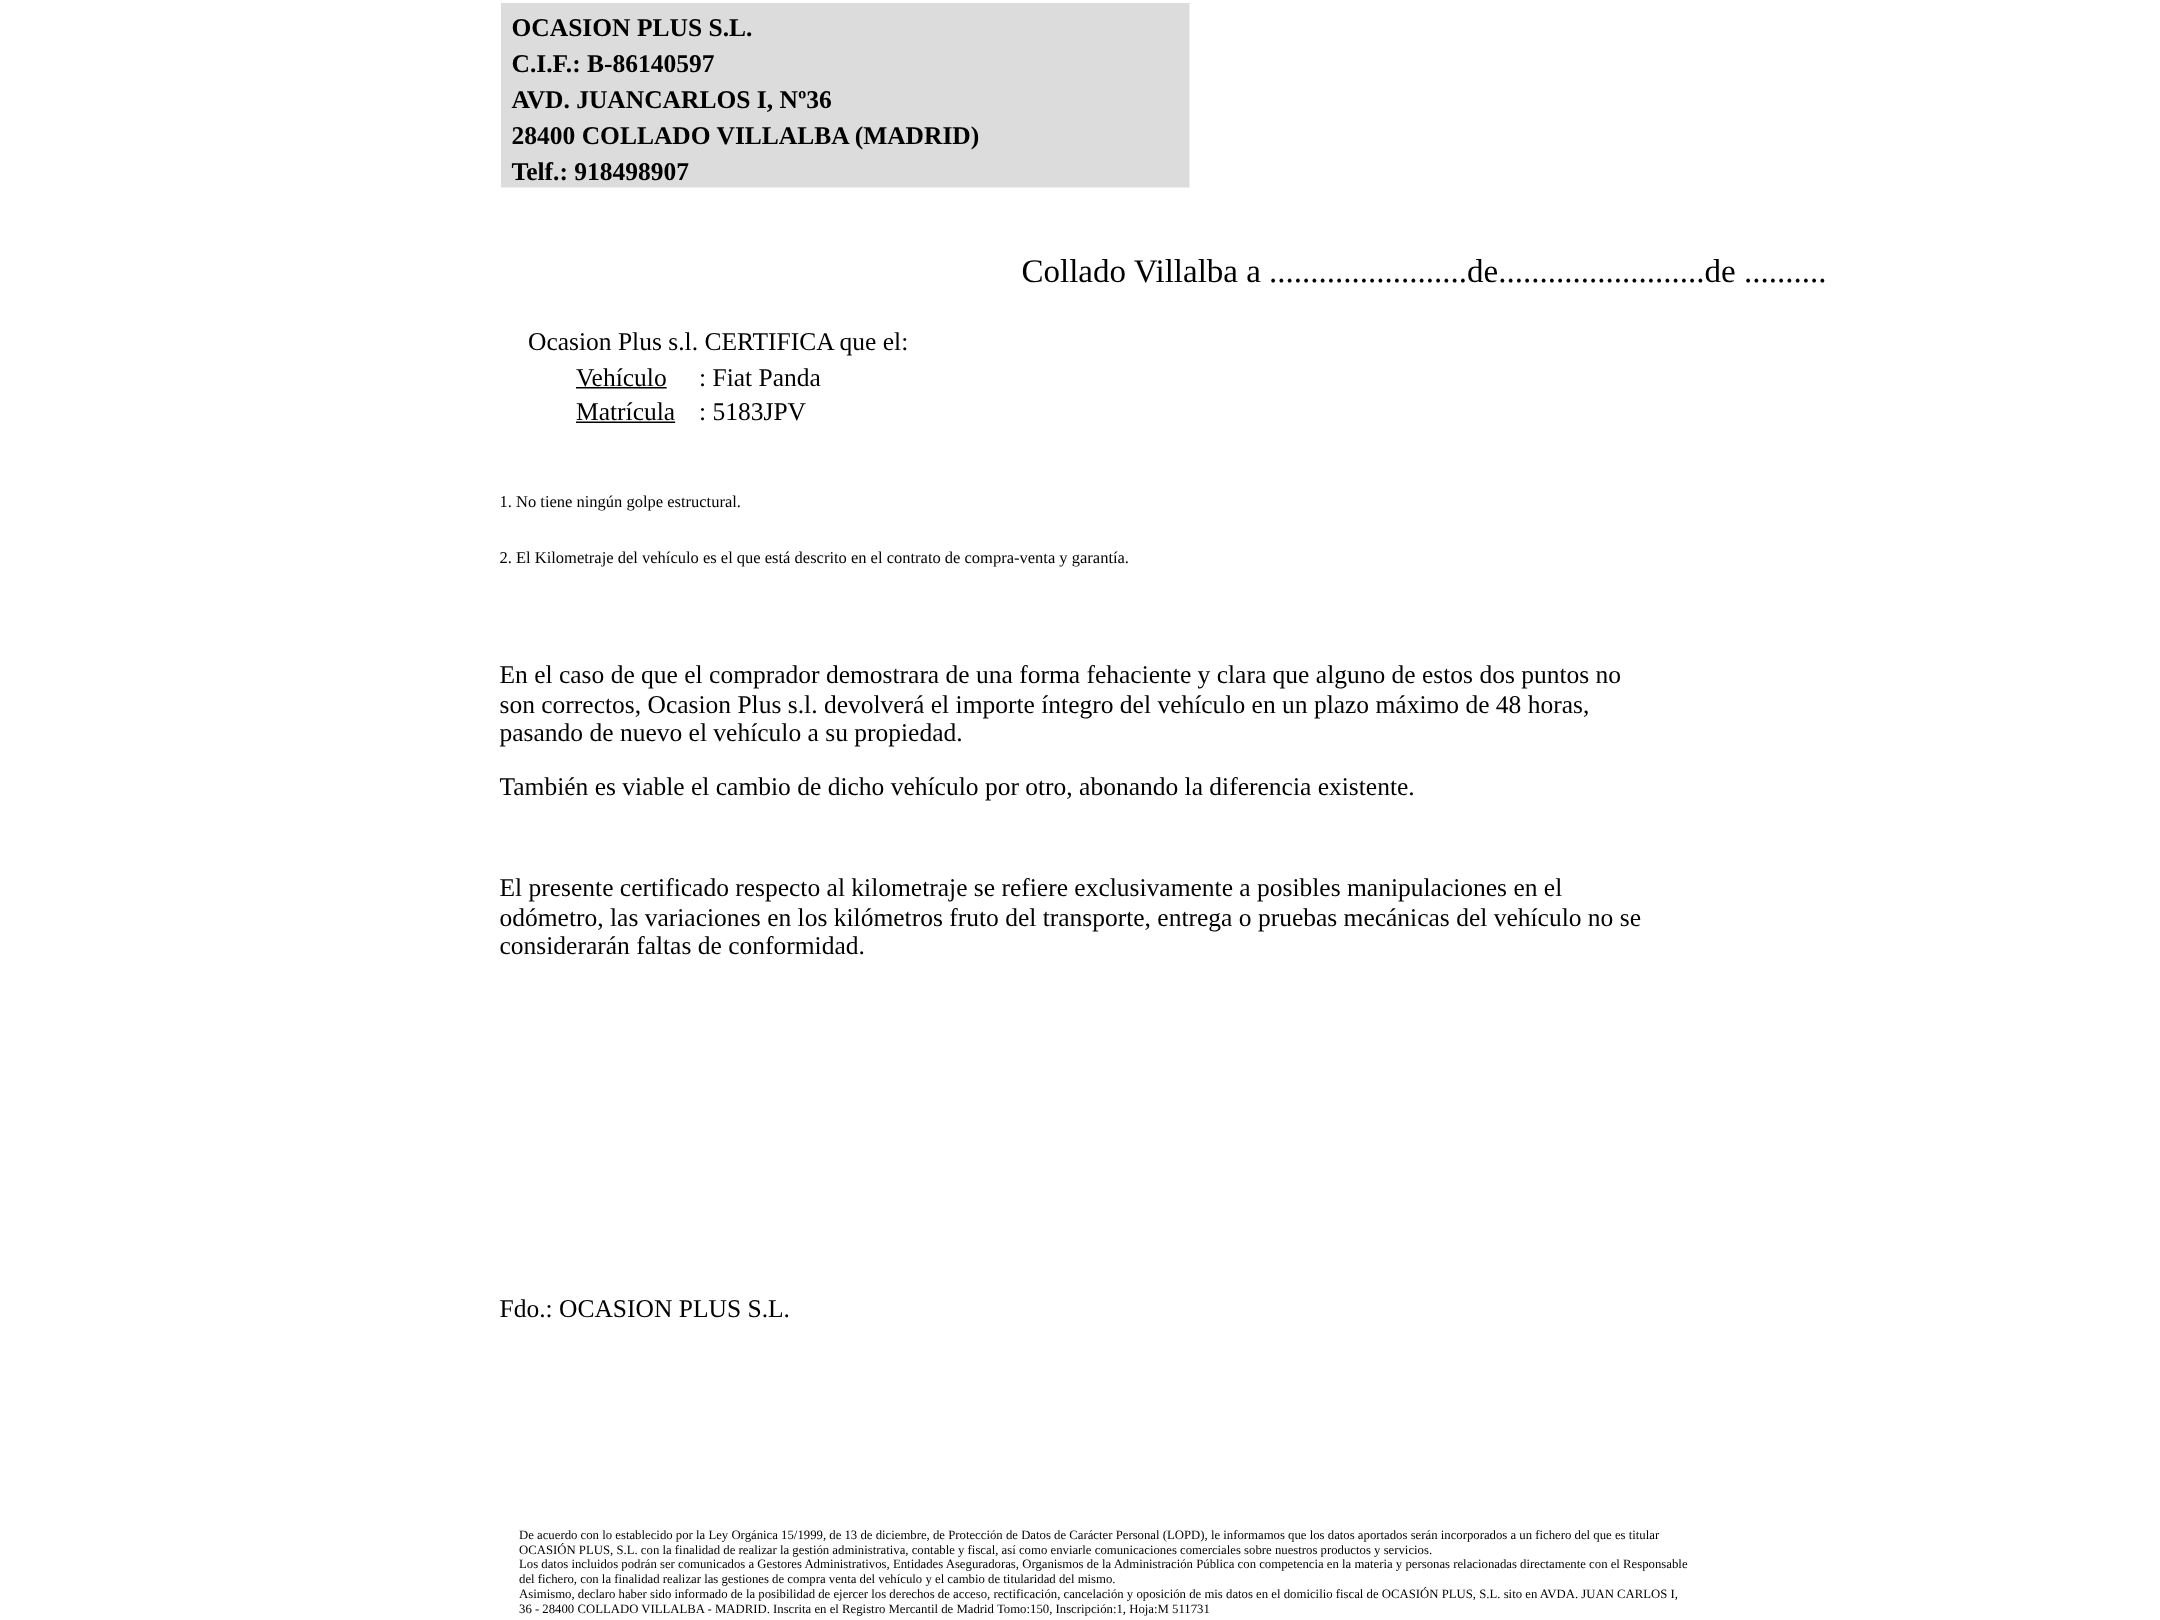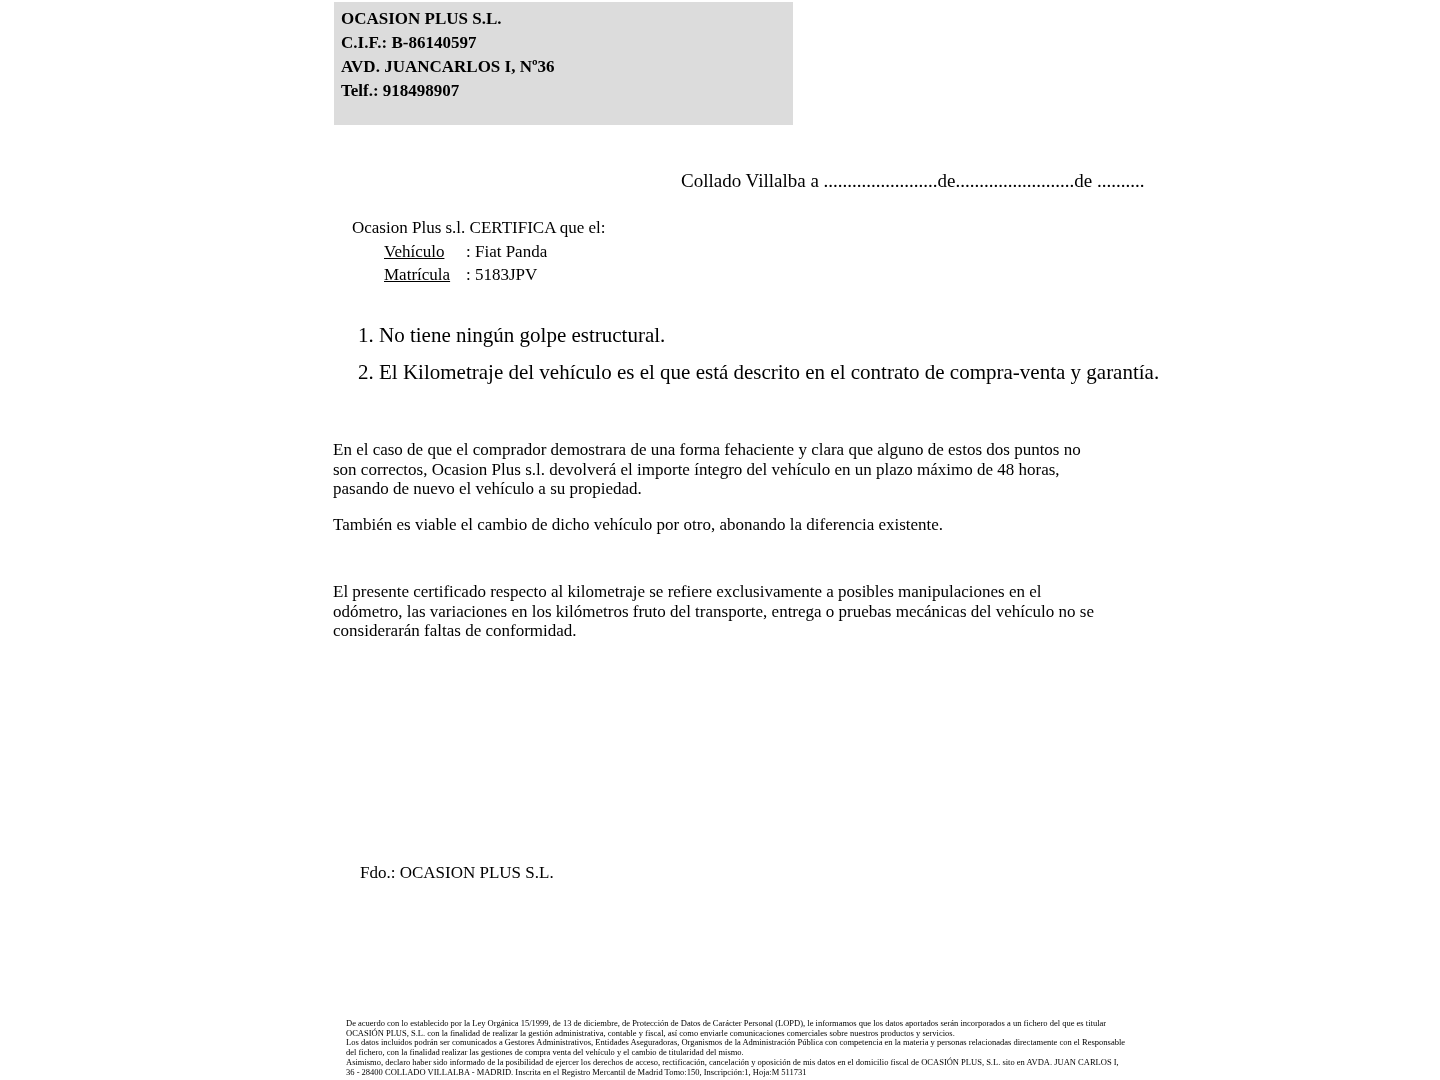--- a/index.html
+++ b/index.html
@@ -23,40 +23,39 @@
     box-sizing: border-box;
     padding: 5px 4px 0 7px;
     font-weight: 700;
     font-size: 17px;
     line-height: 24px;
   }
 
   .date-line {
     left: 681px;
     top: 171px;
-    font-size: 19px;
+    font-size: 22px;
     line-height: 20px;
     white-space: nowrap;
   }
 
   .certify {
     left: 352px;
     top: 216px;
     font-size: 17px;
     line-height: 23.5px;
   }
   .lbl { display: inline-block; width: 82px; margin-left: 32px; }
   .u { text-decoration: underline; }
 
   .pt {
     left: 333px;
-    font-size: 21px;
+    font-size: 11px;
     line-height: 20px;
     white-space: nowrap;
-    margin-left: 25px;
   }
   .pt1 { top: 325px; }
   .pt2 { top: 362px; }
 
   .para {
     left: 333px;
     width: 772px;
     font-size: 17px;
     line-height: 19.6px;
     text-align: left;
@@ -64,40 +63,40 @@
   .para1 { top: 440px; }
   .para2 { top: 515px; }
   .para3 { top: 556px; }
   .para4 { top: 582px; }
 
   .sig {
     left: 333px;
     top: 863px;
     font-size: 17px;
     line-height: 20px;
-    margin-left: 27px;
   }
 
   .legal {
     left: 346px;
     top: 1019px;
     width: 782px;
     font-size: 8.5px;
     line-height: 9.7px;
   }
 </style>
 </head>
 <body>
 
 <div class="page">
 
   <div class="abs header-box">
     <div>OCASION PLUS S.L.</div>
     <div>C.I.F.: B-86140597</div>
     <div>AVD. JUANCARLOS I, Nº36</div>
+    <div>28400 COLLADO VILLALBA (MADRID)</div>
     <div>Telf.: 918498907</div>
   </div>
 
   <div class="abs date-line">Collado Villalba a ........................de.........................de ..........</div>
 
   <div class="abs certify">
     <div>Ocasion Plus s.l. CERTIFICA que el:</div>
     <div>
       <span class="lbl"><span class="u">Vehículo</span></span><span>: Fiat Panda</span>
     </div>

